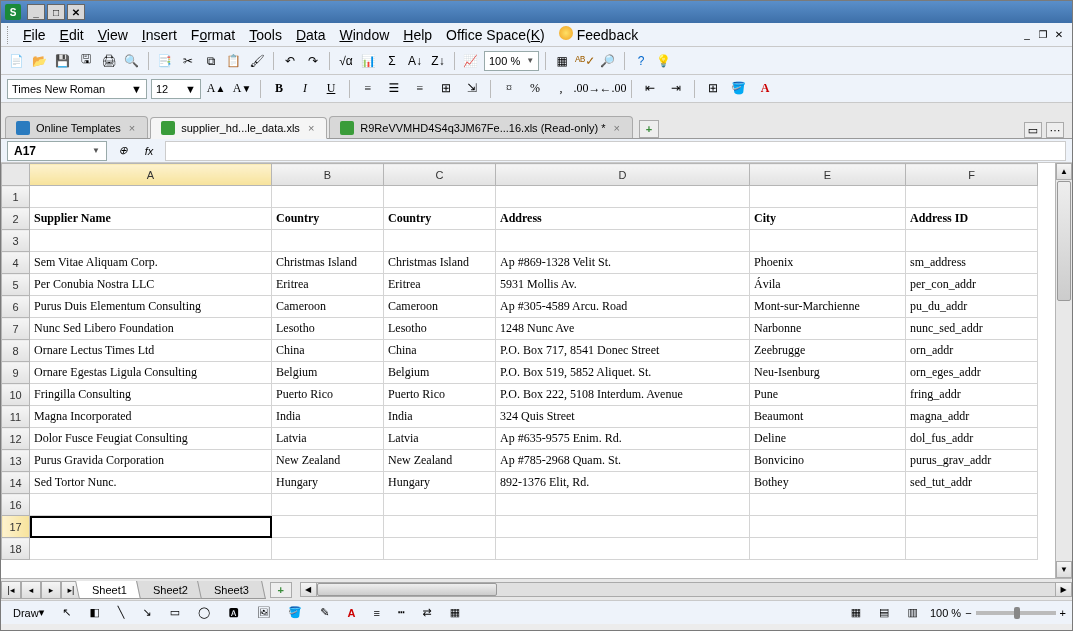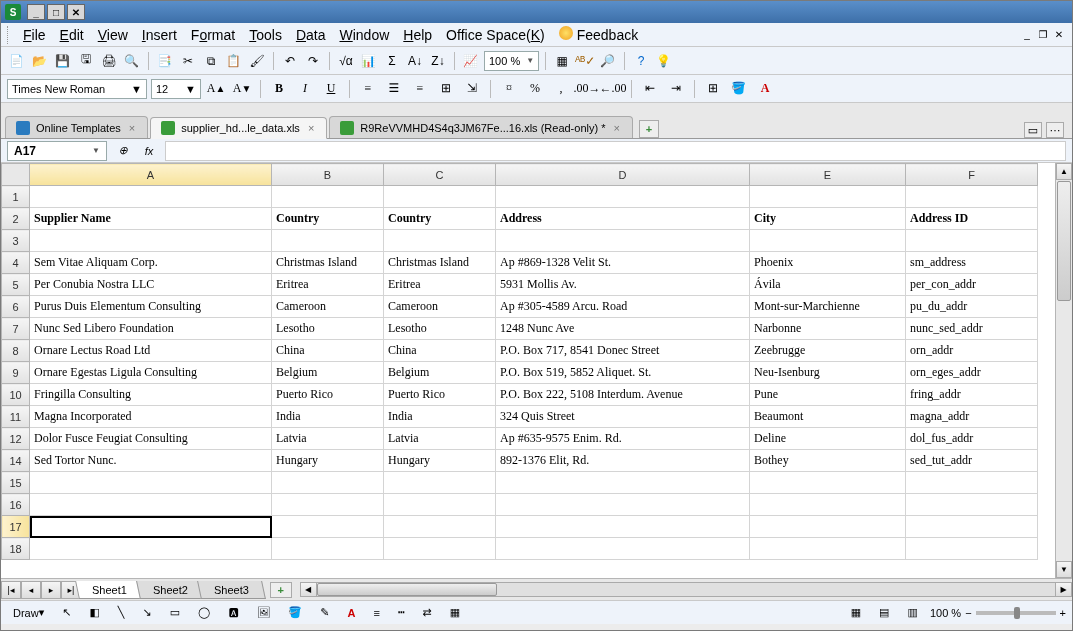--- a/index.html
+++ b/index.html
@@ -297,21 +297,21 @@
             <th class="rowh">7</th>
             <td class="col-A">Nunc Sed Libero Foundation</td>
             <td class="col-B">Lesotho</td>
             <td class="col-C">Lesotho</td>
             <td class="col-D">1248 Nunc Ave</td>
             <td class="col-E">Narbonne</td>
             <td class="col-F">nunc_sed_addr</td>
           </tr>
       <tr>
             <th class="rowh">8</th>
-            <td class="col-A">Ornare Lectus Road Ltd</td>
+            <td class="col-A">Ornare Lectus Times Ltd</td>
             <td class="col-B">China</td>
             <td class="col-C">China</td>
             <td class="col-D">P.O. Box 717, 8541 Donec Street</td>
             <td class="col-E">Zeebrugge</td>
             <td class="col-F">orn_addr</td>
           </tr>
       <tr>
             <th class="rowh">9</th>
             <td class="col-A">Ornare Egestas Ligula Consulting</td>
             <td class="col-B">Belgium</td>
@@ -341,36 +341,36 @@
       <tr>
             <th class="rowh">12</th>
             <td class="col-A">Dolor Fusce Feugiat Consulting</td>
             <td class="col-B">Latvia</td>
             <td class="col-C">Latvia</td>
             <td class="col-D">Ap #635-9575 Enim. Rd.</td>
             <td class="col-E">Deline</td>
             <td class="col-F">dol_fus_addr</td>
           </tr>
       <tr>
+            <th class="rowh">13</th>
+            <td class="col-A">Purus Gravida Corporation</td>
+            <td class="col-B">New Zealand</td>
+            <td class="col-C">New Zealand</td>
+            <td class="col-D">Ap #785-2968 Quam. St.</td>
+            <td class="col-E">Bonvicino</td>
+            <td class="col-F">purus_grav_addr</td>
+          </tr>
+      <tr>
             <th class="rowh">14</th>
             <td class="col-A">Sed Tortor Nunc.</td>
             <td class="col-B">Hungary</td>
             <td class="col-C">Hungary</td>
             <td class="col-D">892-1376 Elit, Rd.</td>
             <td class="col-E">Bothey</td>
             <td class="col-F">sed_tut_addr</td>
-          </tr>
-      <tr>
-            <th class="rowh">15</th>
-            <td class="col-A"></td>
-            <td class="col-B"></td>
-            <td class="col-C"></td>
-            <td class="col-D"></td>
-            <td class="col-E"></td>
-            <td class="col-F"></td>
           </tr>
       <tr>
             <th class="rowh">16</th>
             <td class="col-A"></td>
             <td class="col-B"></td>
             <td class="col-C"></td>
             <td class="col-D"></td>
             <td class="col-E"></td>
             <td class="col-F"></td>
           </tr>

